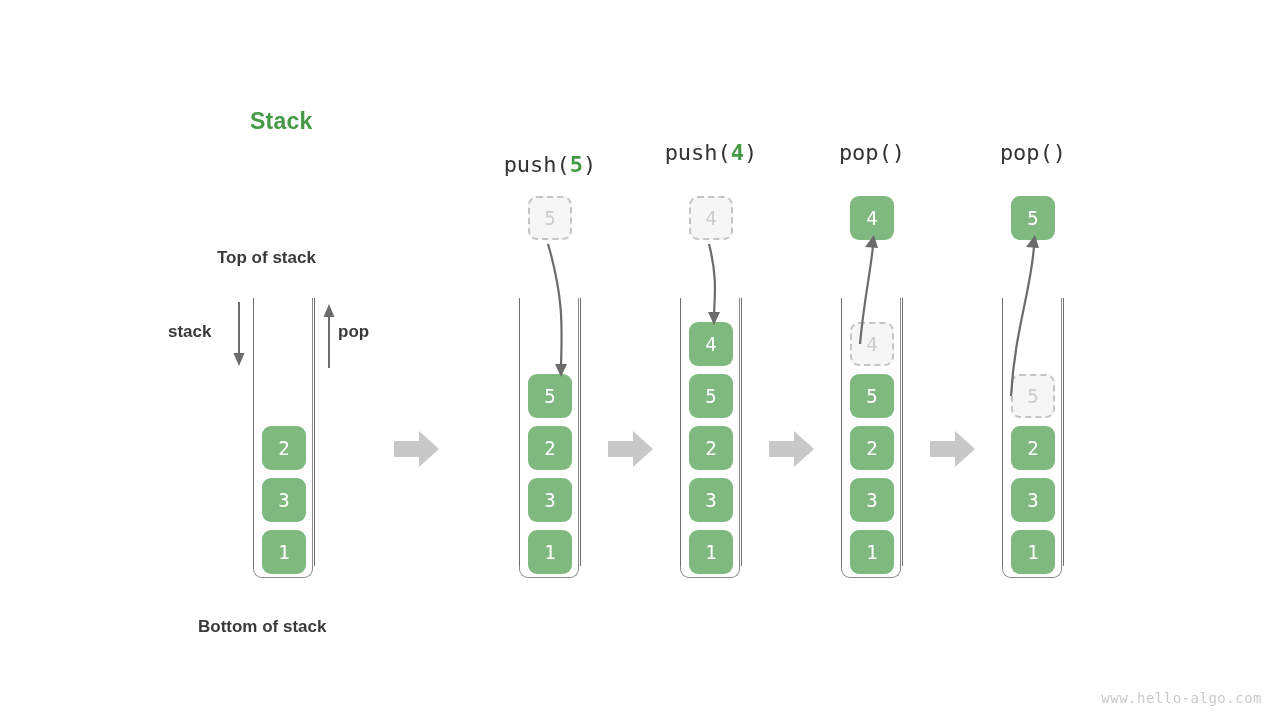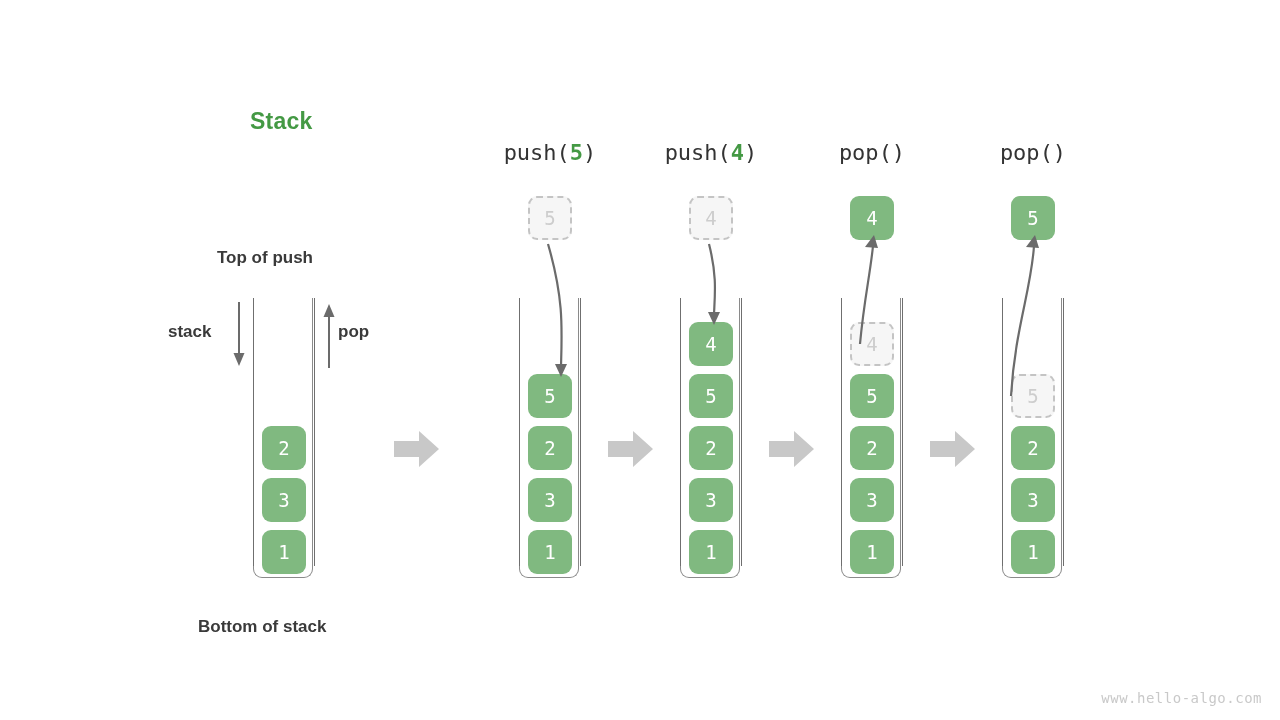--- a/index.html
+++ b/index.html
@@ -124,21 +124,21 @@
     white-space: nowrap;
   }
 </style>
 </head>
 <body>
 
 <div id="stage">
 
   <div class="abs" id="title">Stack</div>
 
-  <div class="abs annot" id="label-top">Top of push</div>
+  <div class="abs annot" id="label-top">Top of stack</div>
   <div class="abs annot" id="label-bottom">Bottom of stack</div>
   <div class="abs annot" id="label-push">stack</div>
   <div class="abs annot" id="label-pop">pop</div>
 
   <svg class="abs sidearrow" id="arrow-push" viewBox="0 0 26 70">
     <line x1="13" y1="2" x2="13" y2="56" stroke="#6b6b6b" stroke-width="2"></line>
     <polygon points="13,66 7.5,53 18.5,53" fill="#6b6b6b"></polygon>
   </svg>
 
   <svg class="abs sidearrow" id="arrow-pop" viewBox="0 0 26 70">
@@ -148,21 +148,21 @@
 
   <div id="columns-layer">
       <div class="abs stack-box" style="left: 253px; top: 298px;">
         <div class="bowl"></div>
         <div class="wall left"></div>
         <div class="wall right"></div>
       </div>
       <div class="cell solid" style="left: 262px; top: 426px;">2</div>
       <div class="cell solid" style="left: 262px; top: 478px;">3</div>
       <div class="cell solid" style="left: 262px; top: 530px;">1</div>
-      <div class="abs op-label" style="left: 464px; top: 140px; width: 172px;"><span>push(</span><span class="arg">5</span><span>)</span></div>
+      <div class="abs op-label" style="left: 464px; top: 152px; width: 172px;"><span>push(</span><span class="arg">5</span><span>)</span></div>
       <div class="abs stack-box" style="left: 519px; top: 298px;">
         <div class="bowl"></div>
         <div class="wall left"></div>
         <div class="wall right"></div>
       </div>
       <div class="cell solid" style="left: 528px; top: 374px;">5</div>
       <div class="cell solid" style="left: 528px; top: 426px;">2</div>
       <div class="cell solid" style="left: 528px; top: 478px;">3</div>
       <div class="cell solid" style="left: 528px; top: 530px;">1</div>
       <div class="cell ghost" style="left: 528px; top: 196px;">5</div>

